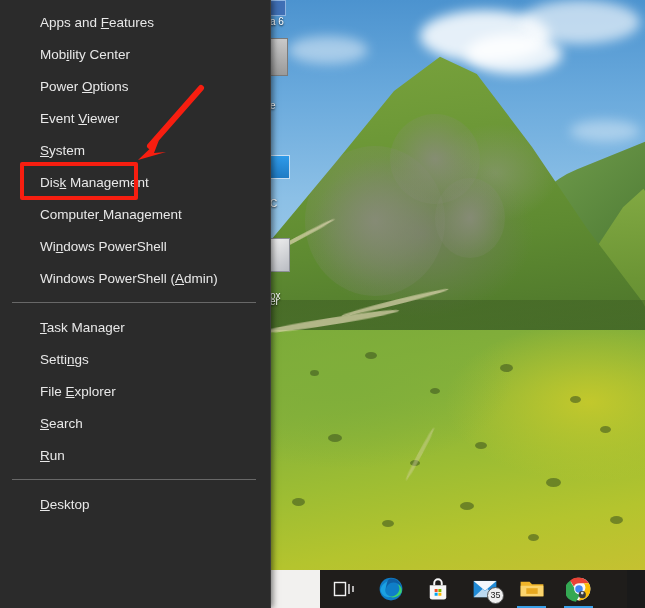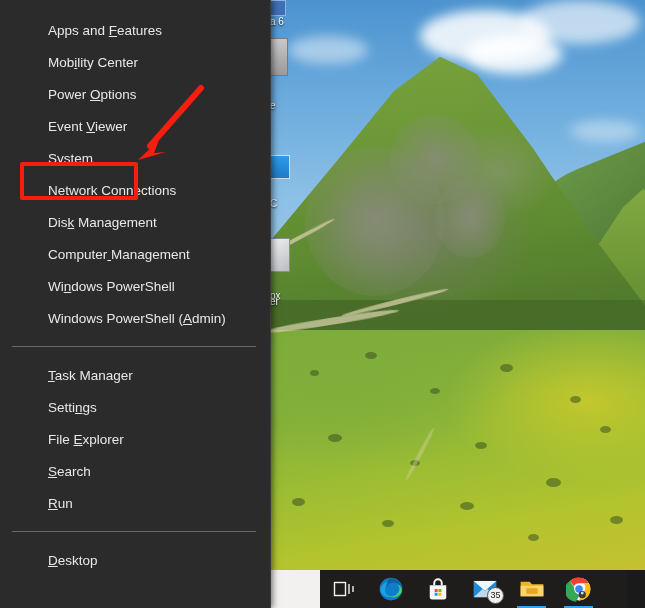--- a/index.html
+++ b/index.html
@@ -179,21 +179,21 @@
     position: absolute;
     left: 0; top: 0;
     width: 270px; height: 608px;
     background: #2b2b2b;
     border-right: 1px solid #3c3c3c;
     z-index: 10;
     box-shadow: 2px 0 6px rgba(0,0,0,.5);
   }
   .menu-list {
     list-style: none;
-    margin: 12px;
+    margin: 4px;
     padding: 2px 0 0 0;
   }
   .menu-item {
     height: 32px;
     display: flex;
     align-items: center;
     padding: 0 12px 0 36px;
     color: #e8e8e8;
     font-size: 13.5px;
     cursor: default;
@@ -383,23 +383,20 @@
         <li class="menu-item">
           <span class="label">Power <u>O</u>ptions</span>
         </li>
         <li class="menu-item">
           <span class="label">Event <u>V</u>iewer</span>
         </li>
         <li class="menu-item">
           <span class="label"><u>S</u>ystem</span>
         </li>
         <li class="menu-item">
-          <span class="label">Net<u>w</u>ork Connections</span>
-        </li>
-        <li class="menu-item">
           <span class="label">Dis<u>k</u> Management</span>
         </li>
         <li class="menu-item">
           <span class="label">Computer<u> </u>Management</span>
         </li>
         <li class="menu-item">
           <span class="label">Wi<u>n</u>dows PowerShell</span>
         </li>
         <li class="menu-item">
           <span class="label">Windows PowerShell (<u>A</u>dmin)</span>

